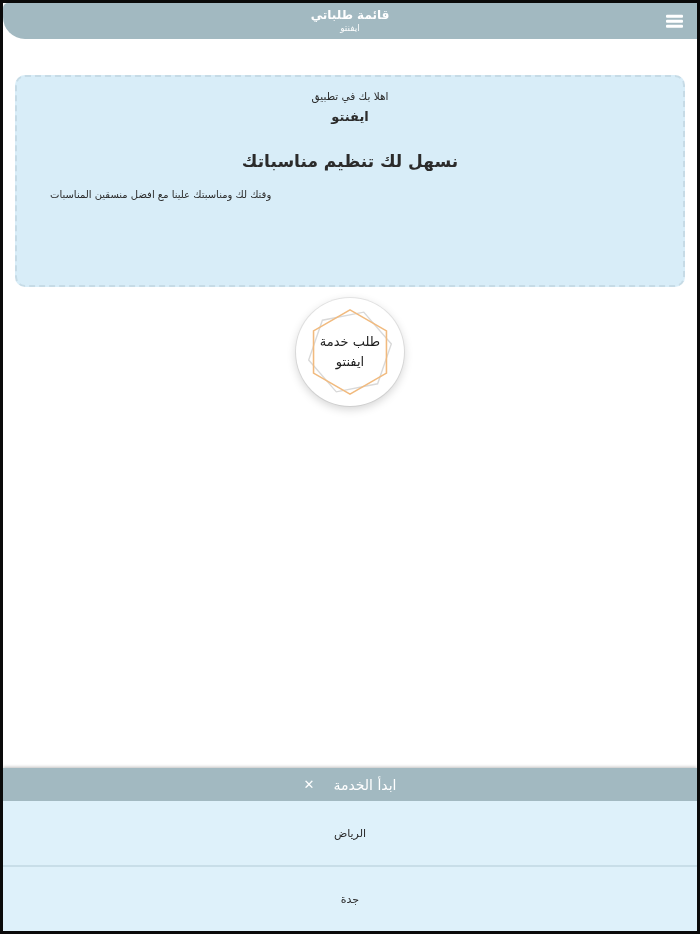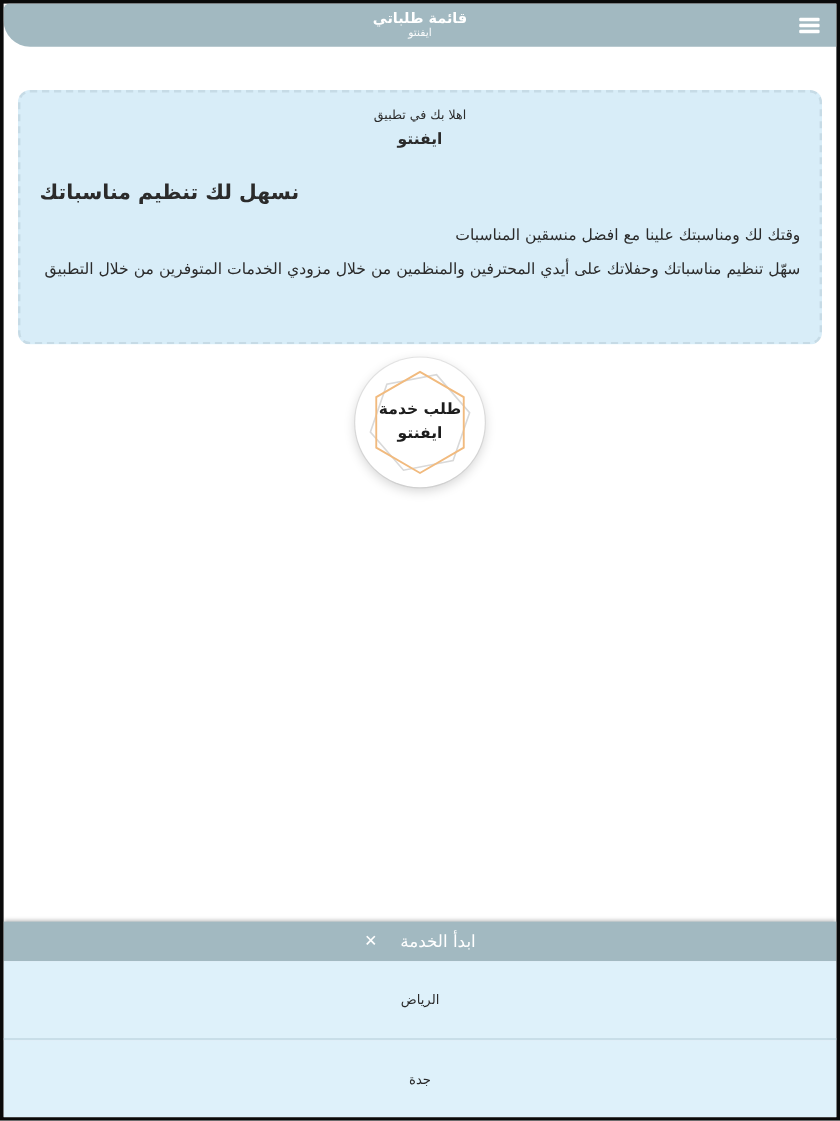--- a/index.html
+++ b/index.html
@@ -24,35 +24,35 @@
   .menu-btn i{display:block;width:17px;height:2.5px;background:#fff;border-radius:1px;}
   
   .welcome{
     position:absolute;top:72px;left:12px;right:12px;height:212px;
     background:#d8edf8;border:2px dashed #c6dbe6;border-radius:10px;
     box-sizing:border-box;padding:13px 16px 12px;
     direction:rtl;color:#2b2b2b;text-align:center;
   }
   .w-line1{font-size:10.5px;margin:0 0 7px;}
   .w-app{font-size:13px;font-weight:bold;margin:0 0 27px;}
-  .w-heading{font-size:17px;font-weight:bold;text-align:left;margin:0 0 18px;}
-  .w-p{font-size:13px;text-align:right;margin:0 0 13px;}
+  .w-heading{font-size:17px;font-weight:bold;text-align:center;margin:0 0 18px;}
+  .w-p{font-size:10px;text-align:left;margin:0 17px 13px;}
   .w-p.second{margin-bottom:21px;}
   .w-cta{font-size:11px;font-weight:bold;margin:0;}
   
   .circle-btn{
     position:absolute;top:295px;left:50%;transform:translateX(-50%);
     width:108px;height:108px;border-radius:50%;background:#ffffff;
     box-shadow:0 3px 10px rgba(0,0,0,.18),0 0 0 1px #ececec;
     cursor:pointer;
   }
   .circle-btn svg{position:absolute;inset:5px;width:98px;height:98px;}
   .circle-label{
     position:absolute;inset:0;display:flex;align-items:center;justify-content:center;
-    text-align:center;direction:rtl;font-size:13px;font-weight:bold;color:#1d1d1d;line-height:1.55;
+    text-align:center;direction:rtl;font-size:13px;font-weight:normal;color:#1d1d1d;line-height:1.55;
   }
   
   .sheet{position:absolute;left:0;right:0;top:765px;bottom:0;display:flex;flex-direction:column;}
   .sheet-header{
     height:33px;flex:0 0 33px;background:#a2b9c1;color:#fff;
     display:flex;align-items:center;justify-content:center;gap:19px;
     box-shadow:0 -1px 3px rgba(0,0,0,.25);
   }
   .sheet-close{font-size:13px;cursor:pointer;line-height:1;}
   .sheet-title{font-size:14px;}
@@ -75,21 +75,20 @@
         <i></i>
         <i></i>
     </div>
   </header>
 
   <section class="welcome">
     <p class="w-line1">اهلا بك في تطبيق</p>
     <p class="w-app">ايفنتو</p>
     <p class="w-heading">نسهل لك تنظيم مناسباتك</p>
     <p class="w-p">وقتك لك ومناسبتك علينا مع افضل منسقين المناسبات</p>
-    <p class="w-p second">سهّل تنظيم مناسباتك وحفلاتك على أيدي المحترفين والمنظمين من خلال مزودي الخدمات المتوفرين من خلال التطبيق</p>
   </section>
 
   <div class="circle-btn">
     <svg viewBox="0 0 100 100" aria-hidden="true">
       <polygon points="50,7 87.2,28.5 87.2,71.5 50,93 12.8,71.5 12.8,28.5" fill="none" stroke="#d9d9d9" stroke-width="1.4" transform="rotate(19 50 50)"></polygon>
       <polygon points="50,7 87.2,28.5 87.2,71.5 50,93 12.8,71.5 12.8,28.5" fill="none" stroke="#f1ba7e" stroke-width="1.6"></polygon>
     </svg>
     <div class="circle-label">
       <span>
         <span>طلب خدمة</span><br>

